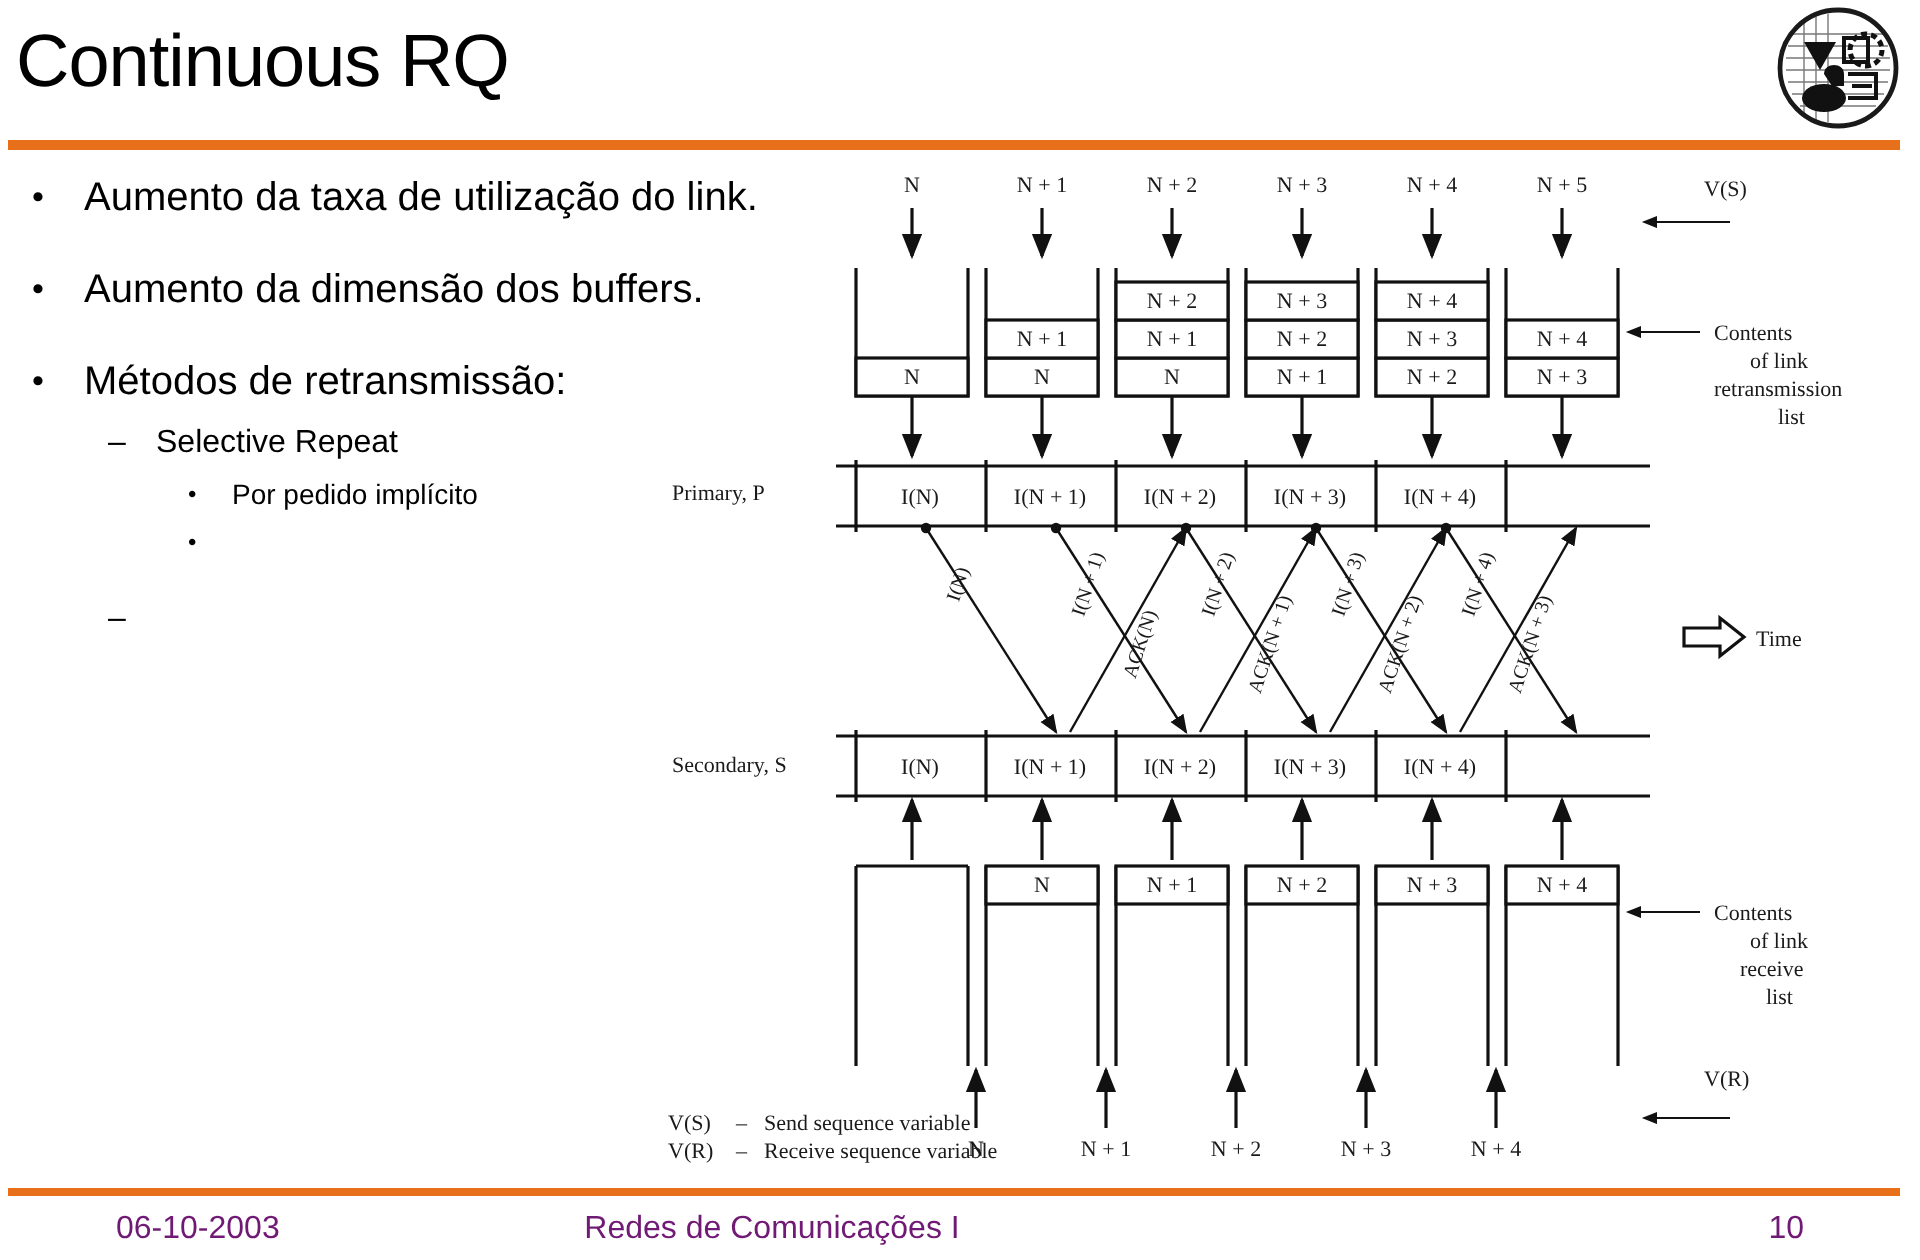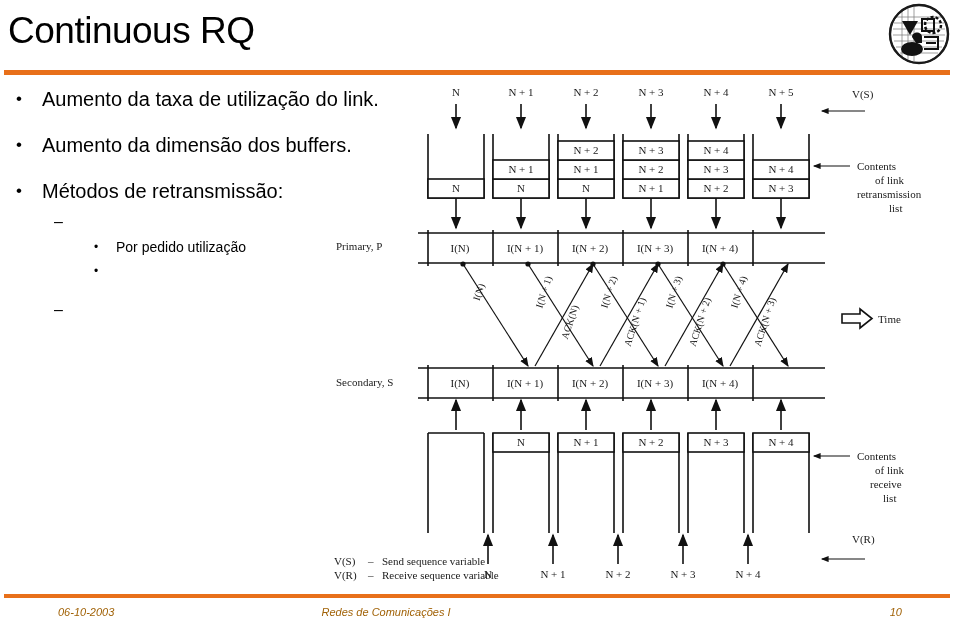--- a/index.html
+++ b/index.html
@@ -103,23 +103,22 @@
 
   .spacer-sm { height: 14px; }
 
   
   #footer {
     position: absolute;
     left: 0;
     top: 604px;
     width: 960px;
     height: 24px;
-    font-size: 11px;
-    color: #a16207;
-    font-style: italic;
+    font-size: 16px;
+    color: #701a75;
   }
   #footer-date  { position: absolute; left: 58px;  top: 2px; }
   #footer-title { position: absolute; left: 0; top: 2px; width: 772px; text-align: center; }
   #footer-page  { position: absolute; right: 58px; top: 2px; }
 
   
   #diagram {
     position: absolute;
     left: 330px;
     top: 78px;
@@ -202,25 +201,26 @@
     <span class="b-text">Aumento da dimensão dos buffers.</span>
   </div>
 
   <div class="b-row lvl1" style="margin-bottom:10px;">
     <span class="b-mark">•</span>
     <span class="b-text">Métodos de retransmissão:</span>
   </div>
 
   <div class="b-row lvl2">
     <span class="b-mark">–</span>
+    <span class="b-text">Selective Repeat</span>
   </div>
 
   <div class="b-row lvl3">
     <span class="b-mark">•</span>
-    <span class="b-text">Por pedido utilização</span>
+    <span class="b-text">Por pedido implícito</span>
   </div>
 
   <div class="b-row lvl3">
     <span class="b-mark">•</span>
   </div>
 
   <div class="spacer-sm"></div>
 
   <div class="b-row lvl2">
     <span class="b-mark">–</span>

